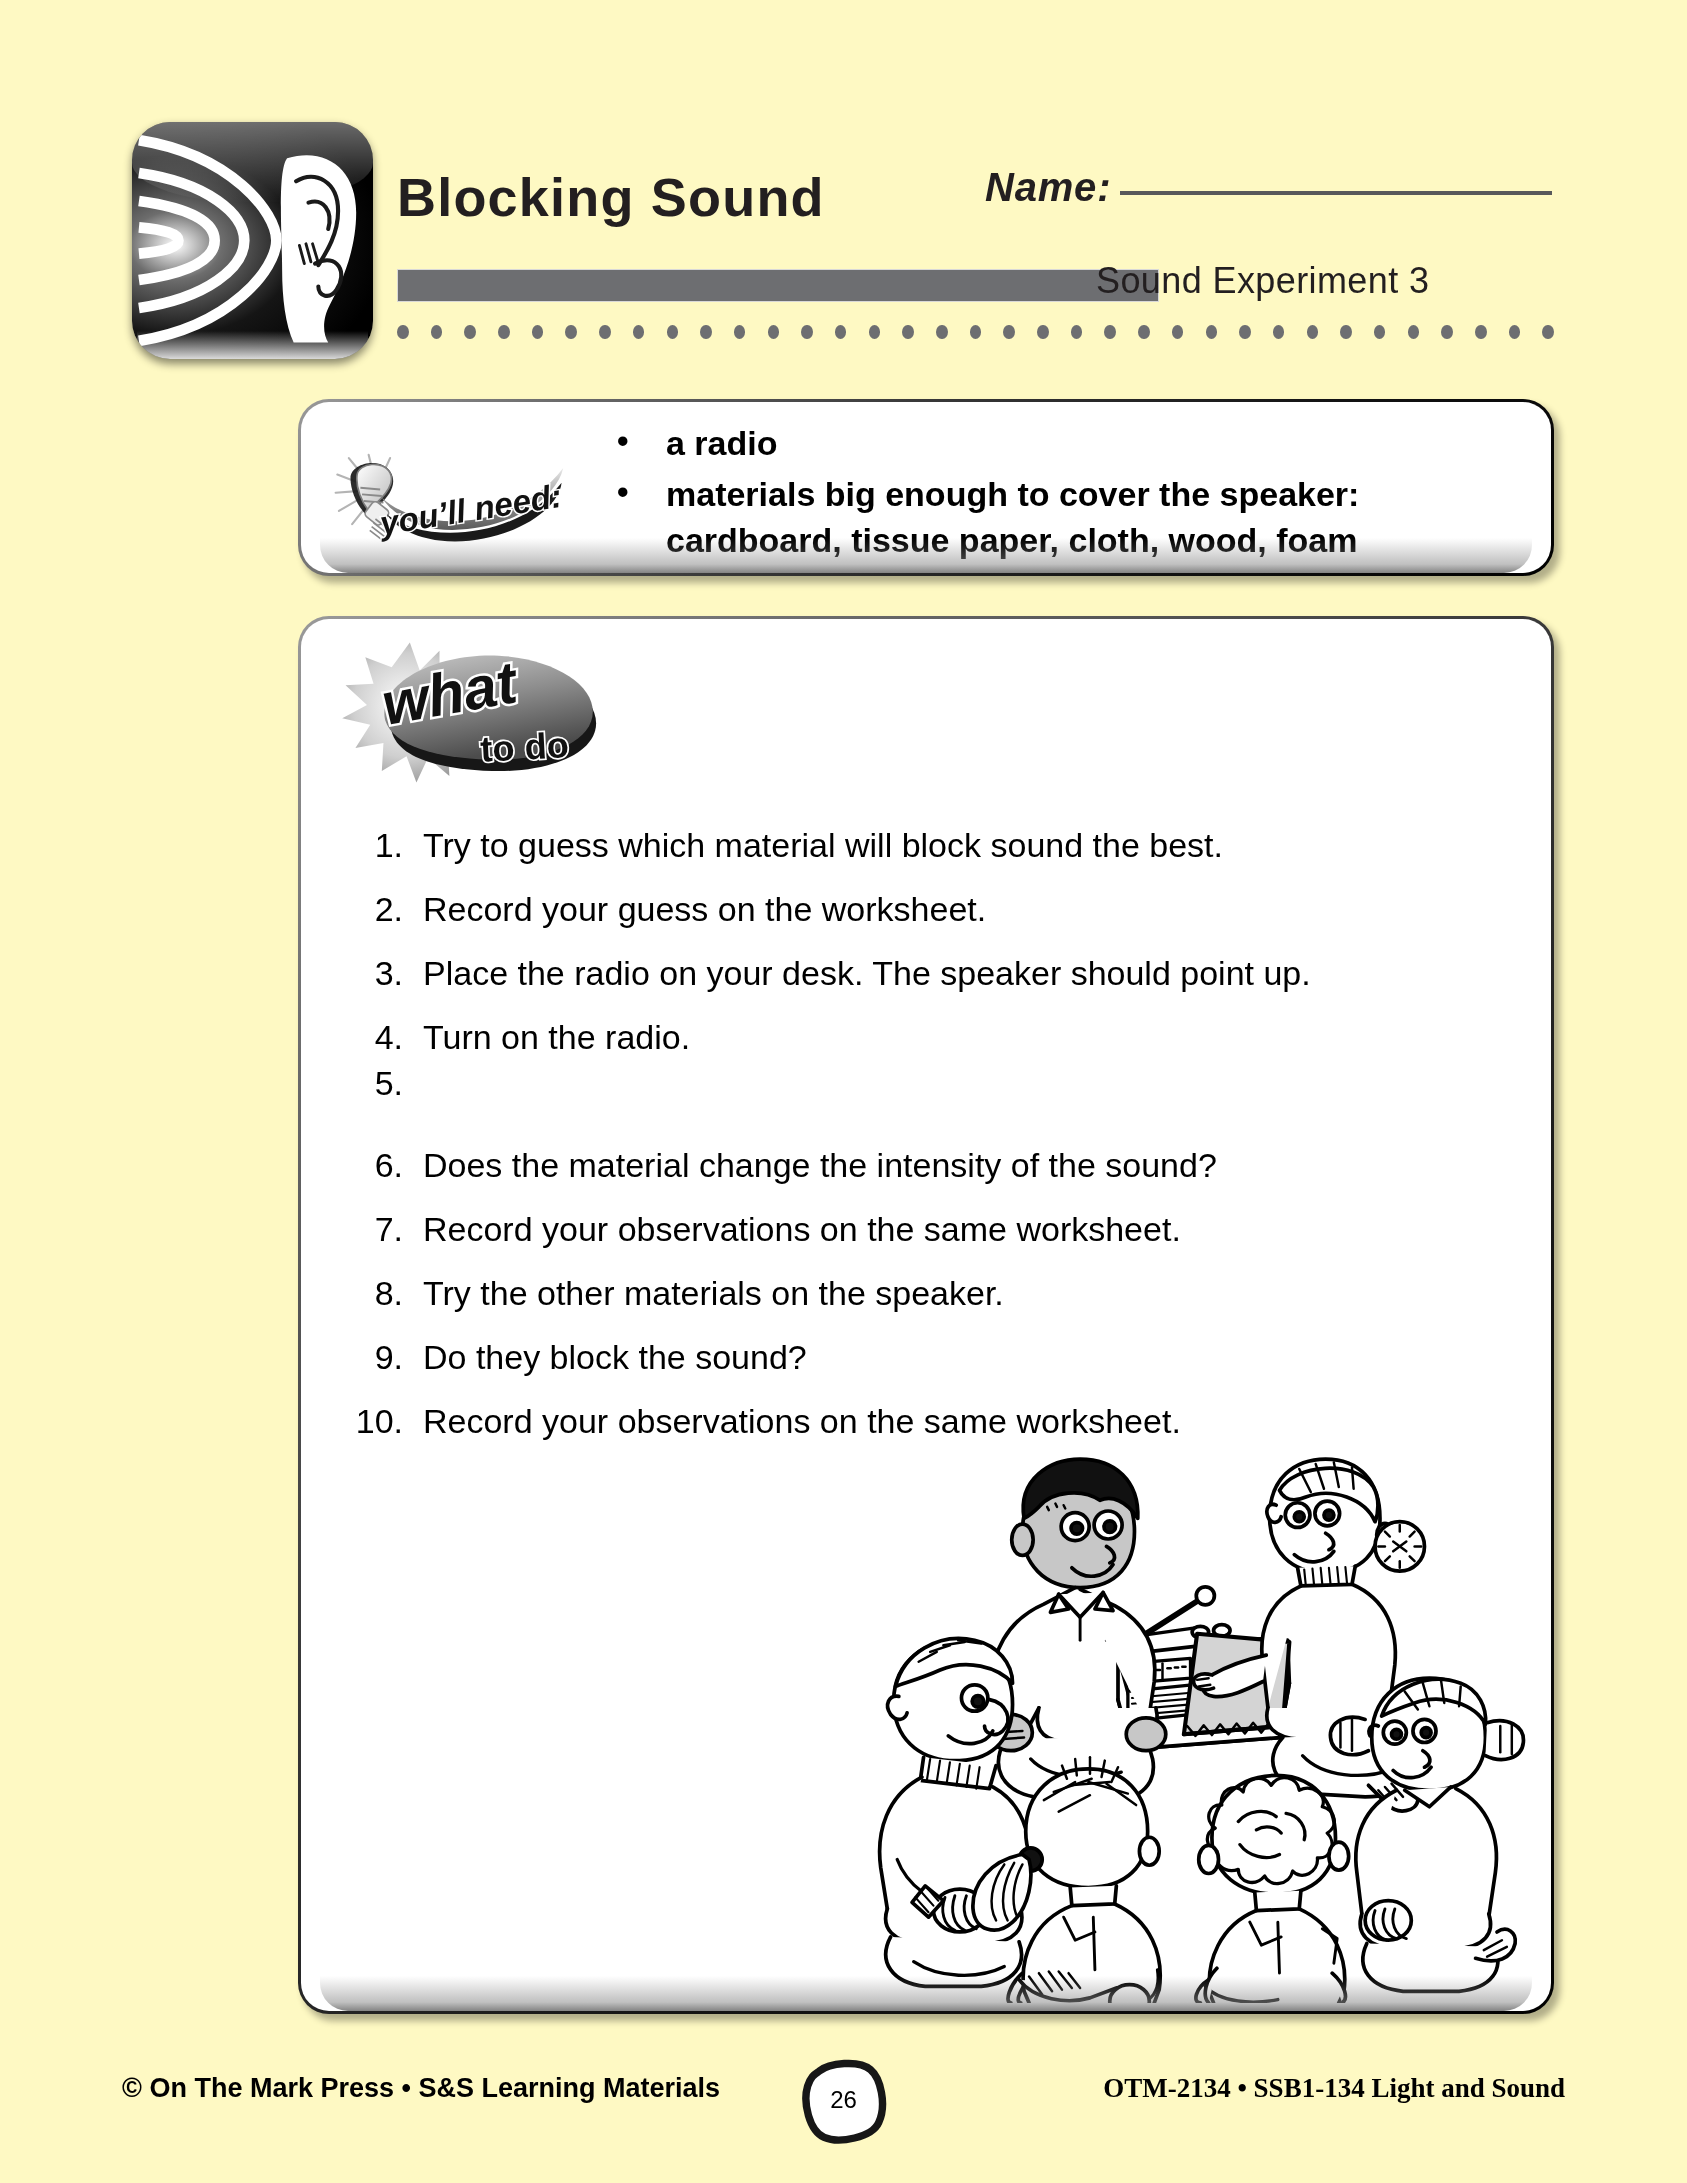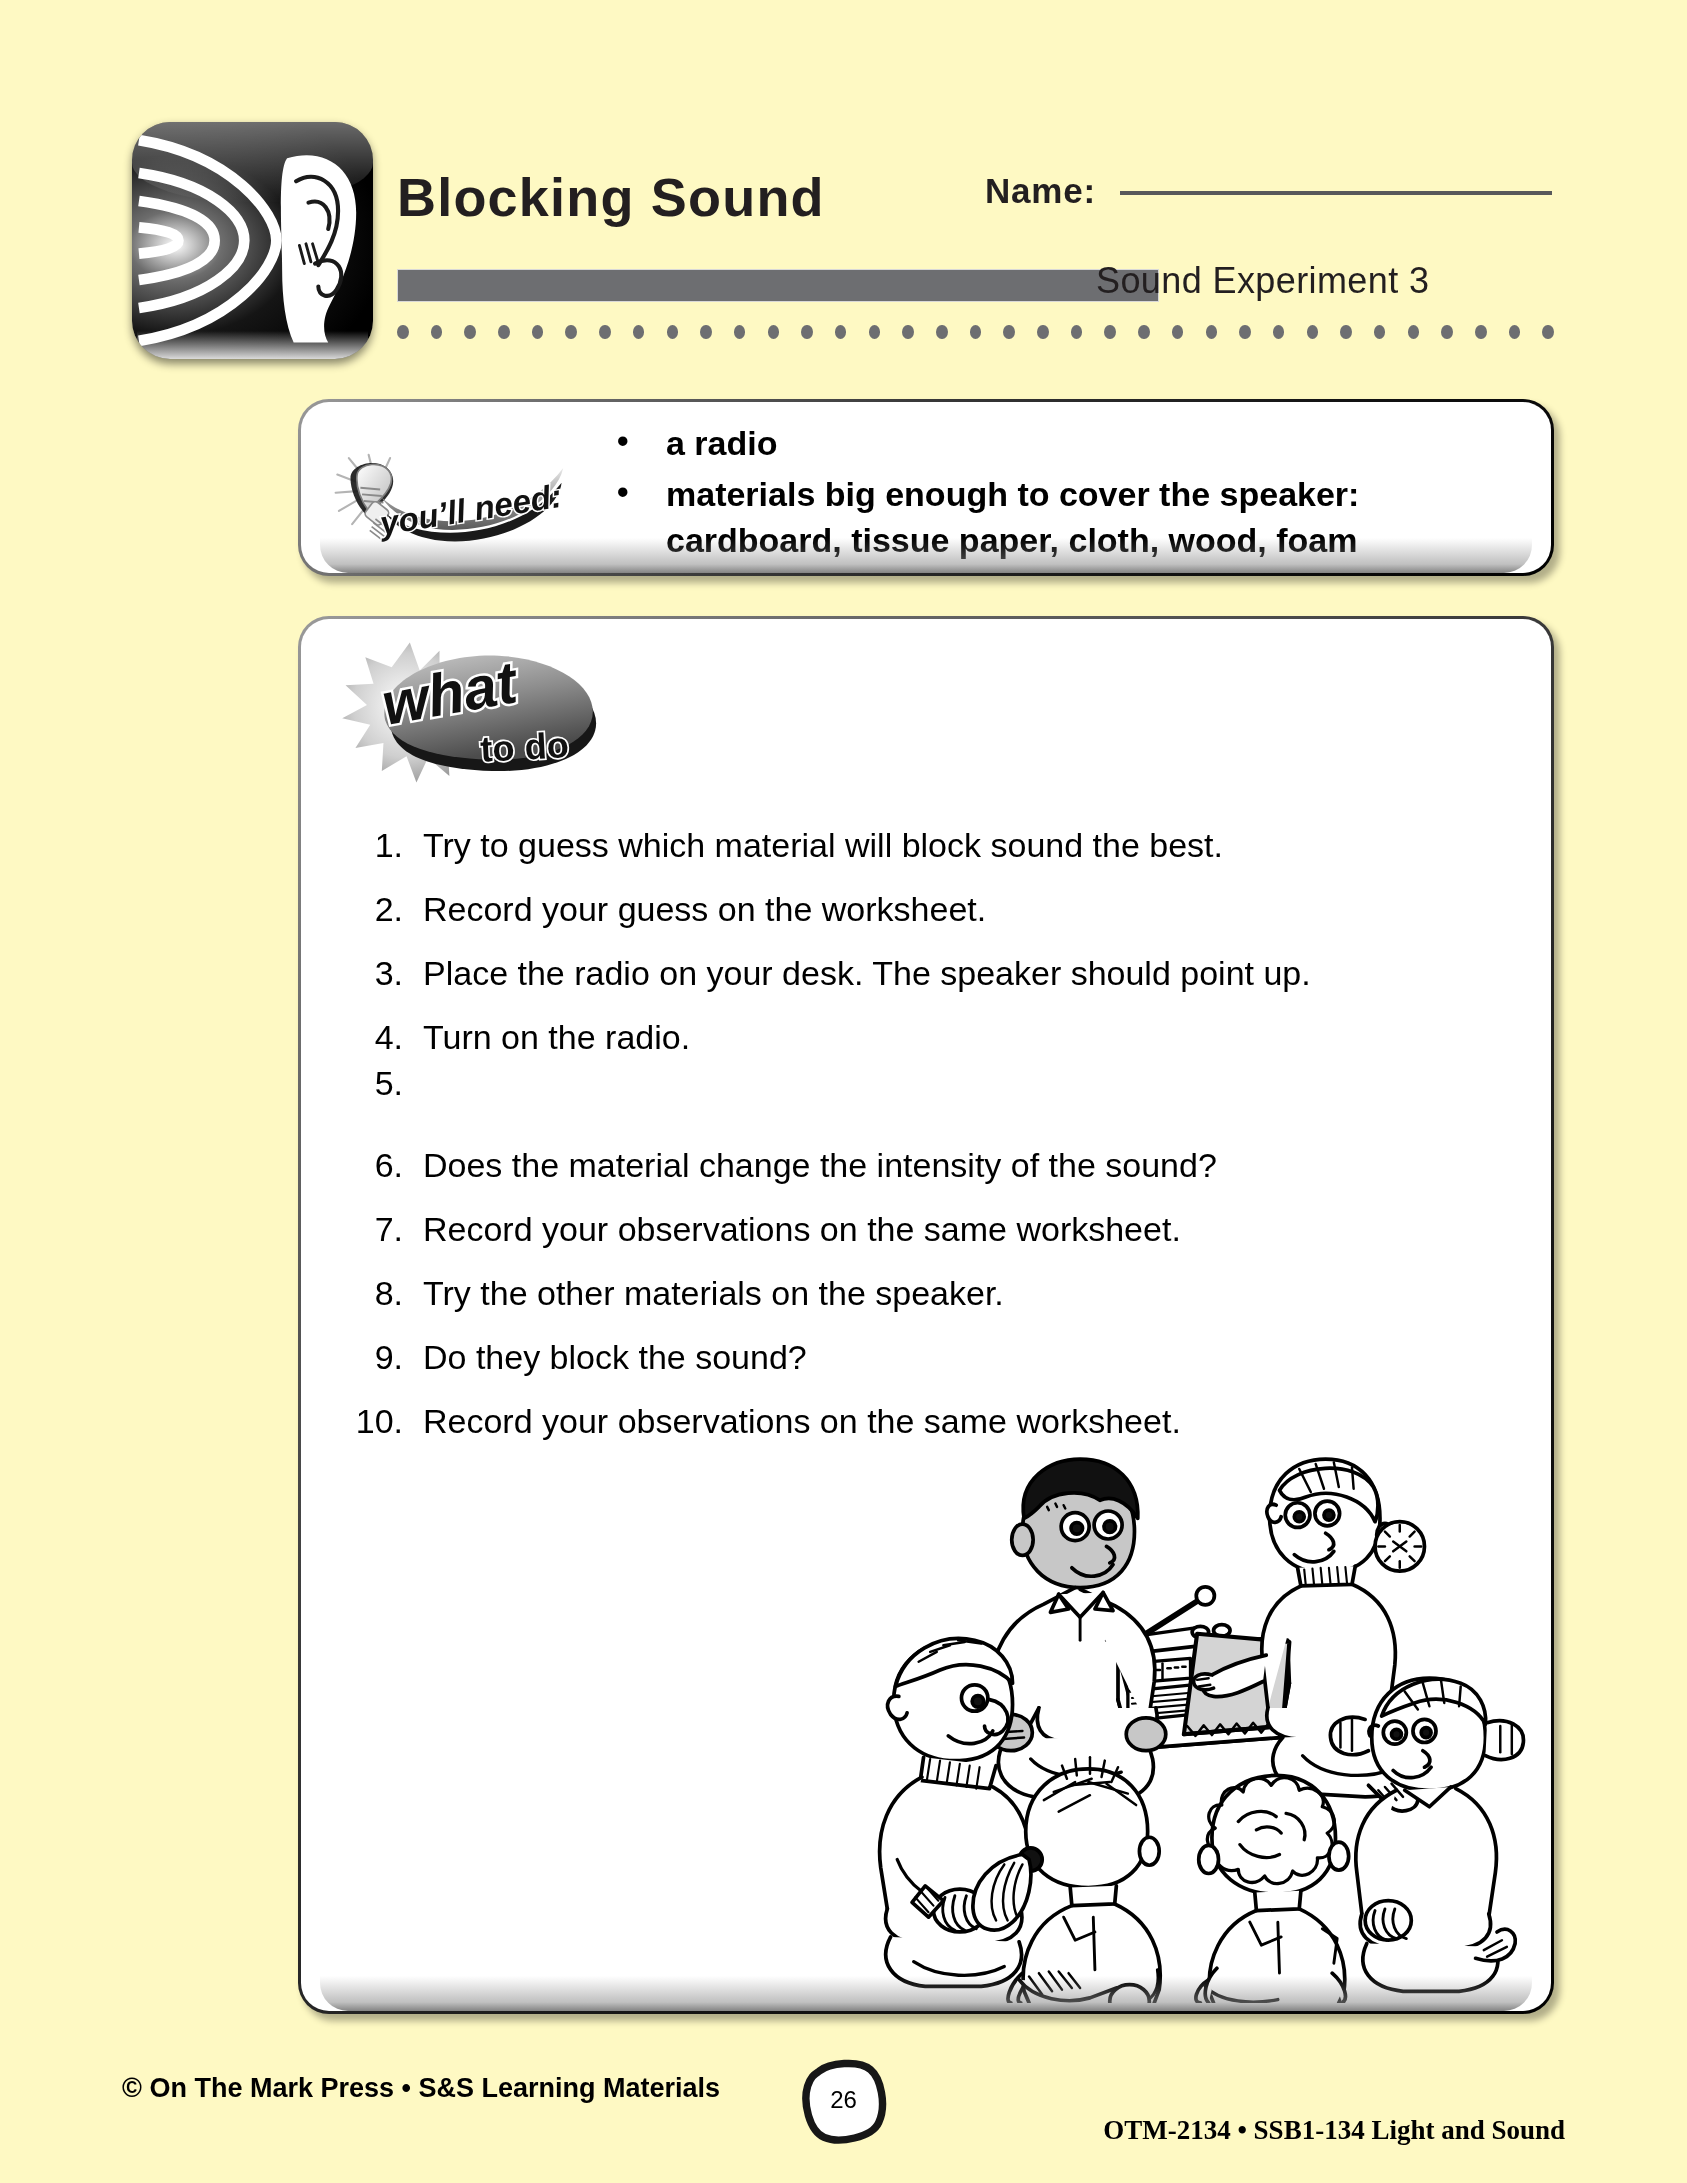--- a/index.html
+++ b/index.html
@@ -62,25 +62,26 @@
     font-size: 54px;
     font-weight: bold;
     letter-spacing: 1.2px;
     color: #231f20;
     white-space: nowrap;
   }
 
   .name-label {
     position: absolute;
     left: 985px;
-    top: 171px;
-    font-size: 35px;
+    top: 165px;
+    font-size: 40px;
     font-weight: bold;
     letter-spacing: 0.8px;
     color: #231f20;
+    font-style: italic;
   }
   .name-rule {
     position: absolute;
     left: 1120px;
     top: 191px;
     width: 432px;
     height: 4.1px;
     background: #58595b;
   }
 
@@ -257,21 +258,20 @@
   }
   .foot-right {
     position: absolute;
     right: 122px;
     top: 0;
     font-family: "Liberation Serif", serif;
     font-weight: bold;
     font-size: 27px;
     color: #000;
     white-space: nowrap;
-    margin-top: 42px;
   }
   .page-num-wrap {
     position: absolute;
     left: 50%;
     top: -15px;
     transform: translateX(-50%);
     width: 86px;
     height: 86px;
   }
   .page-num-wrap .pn {

